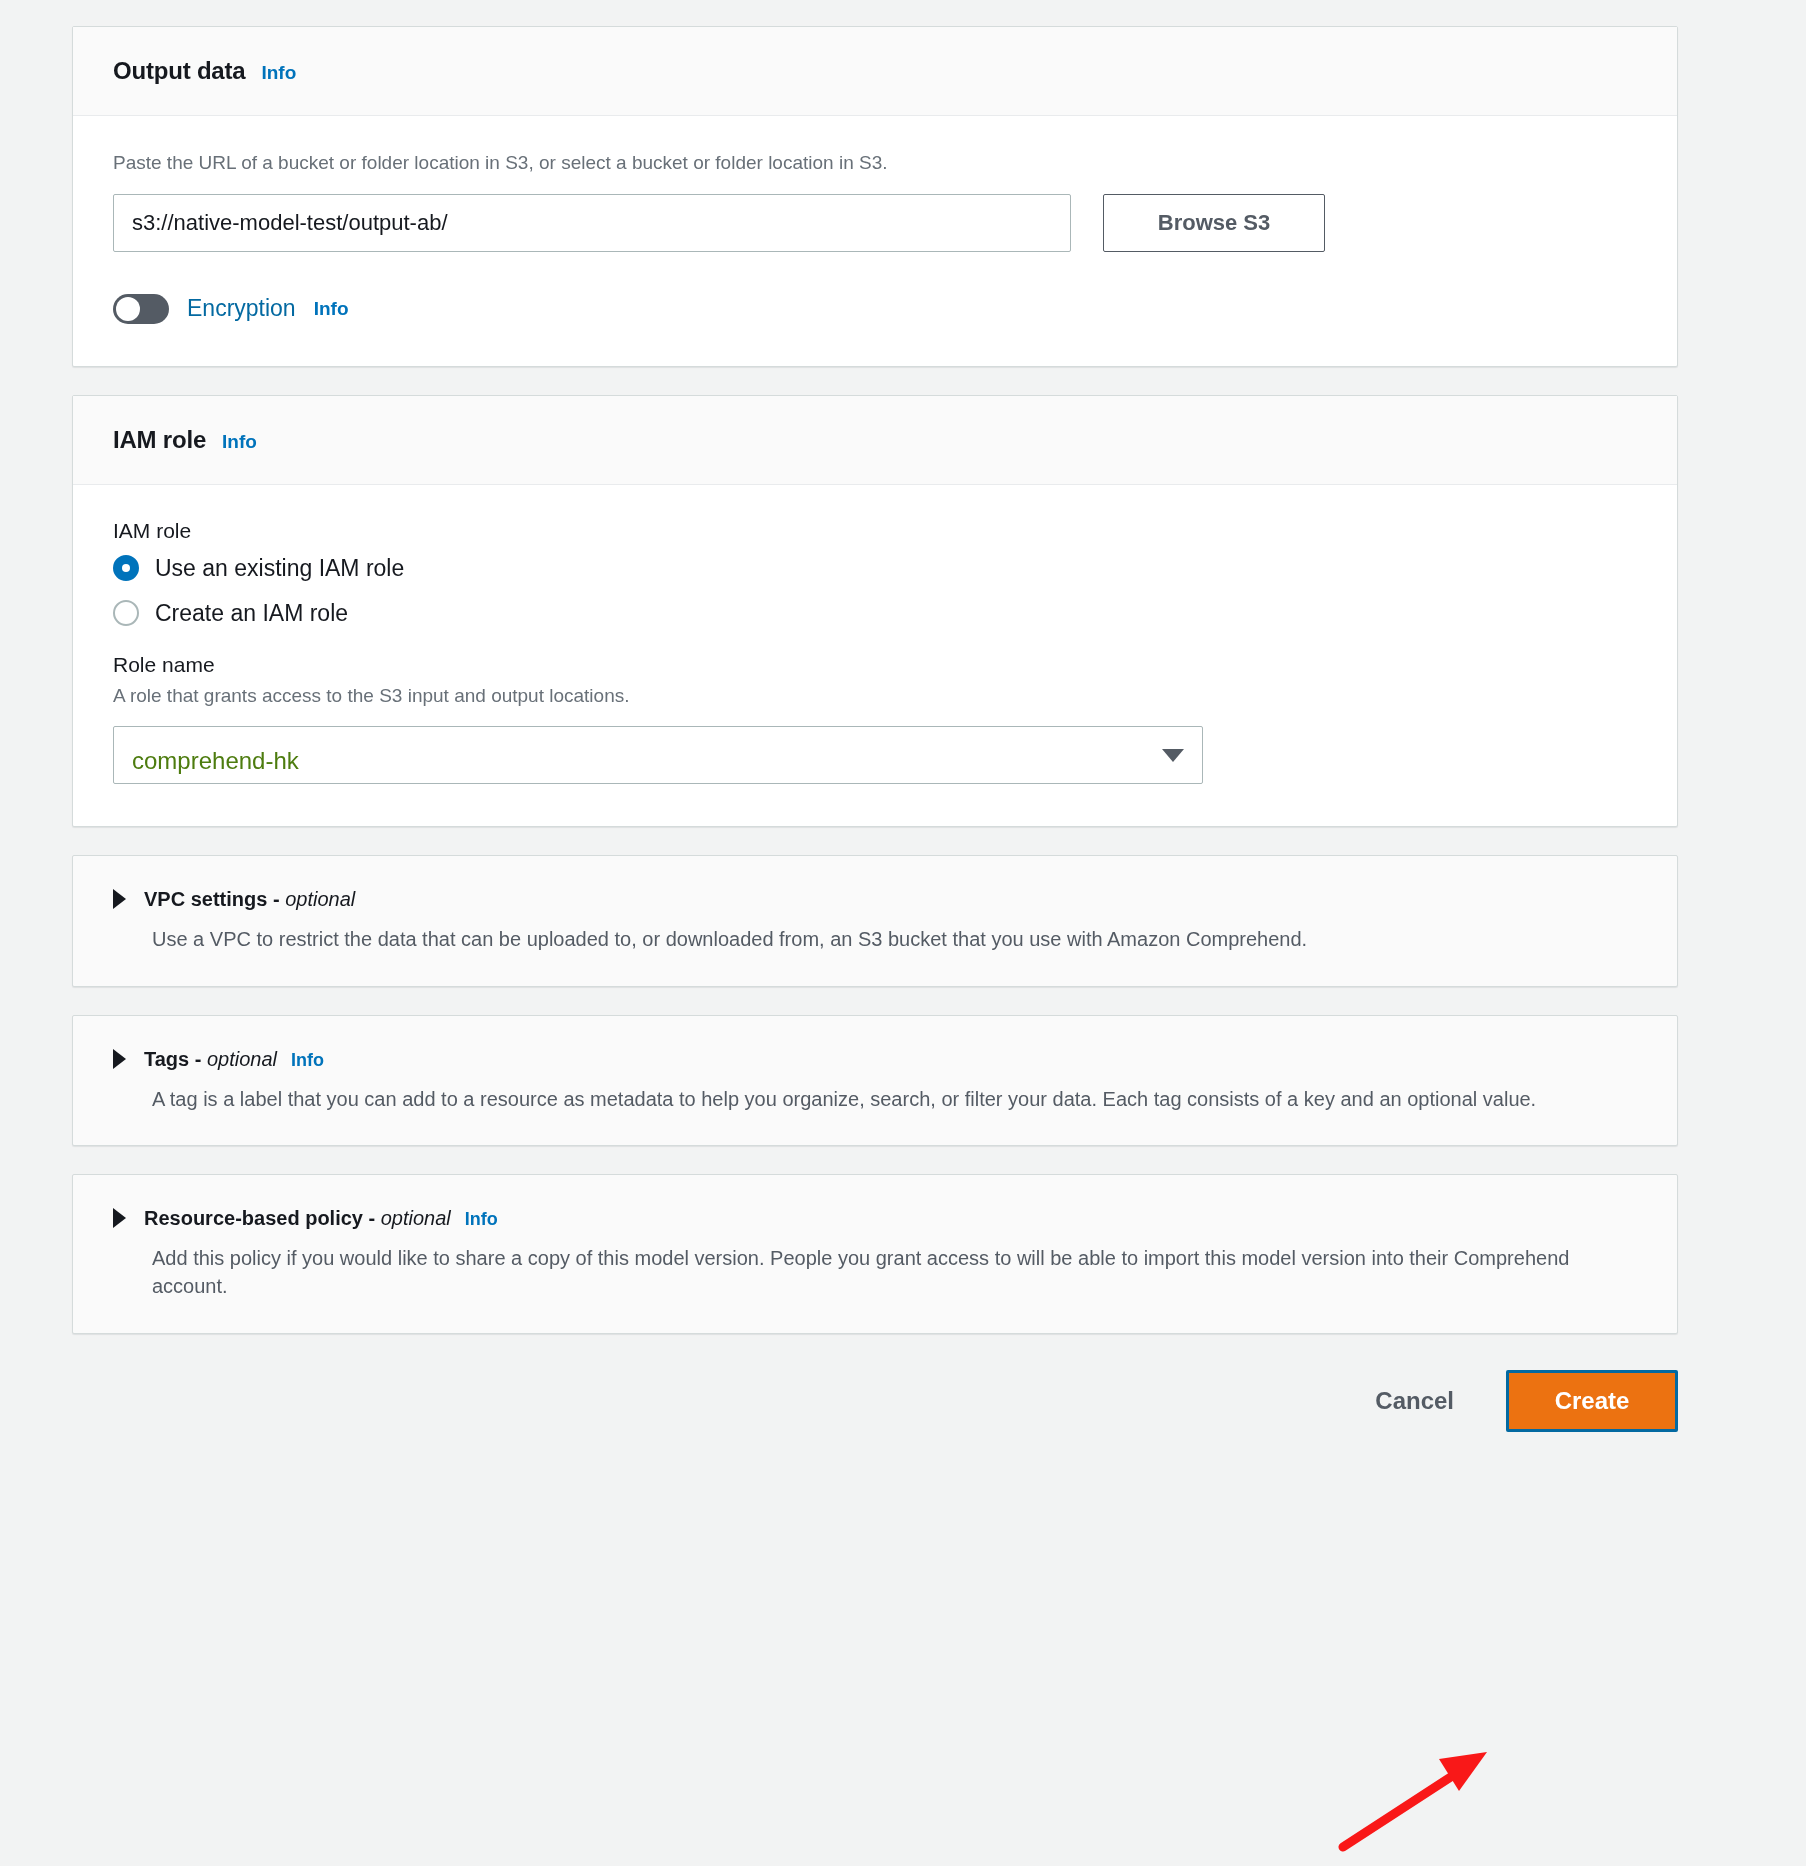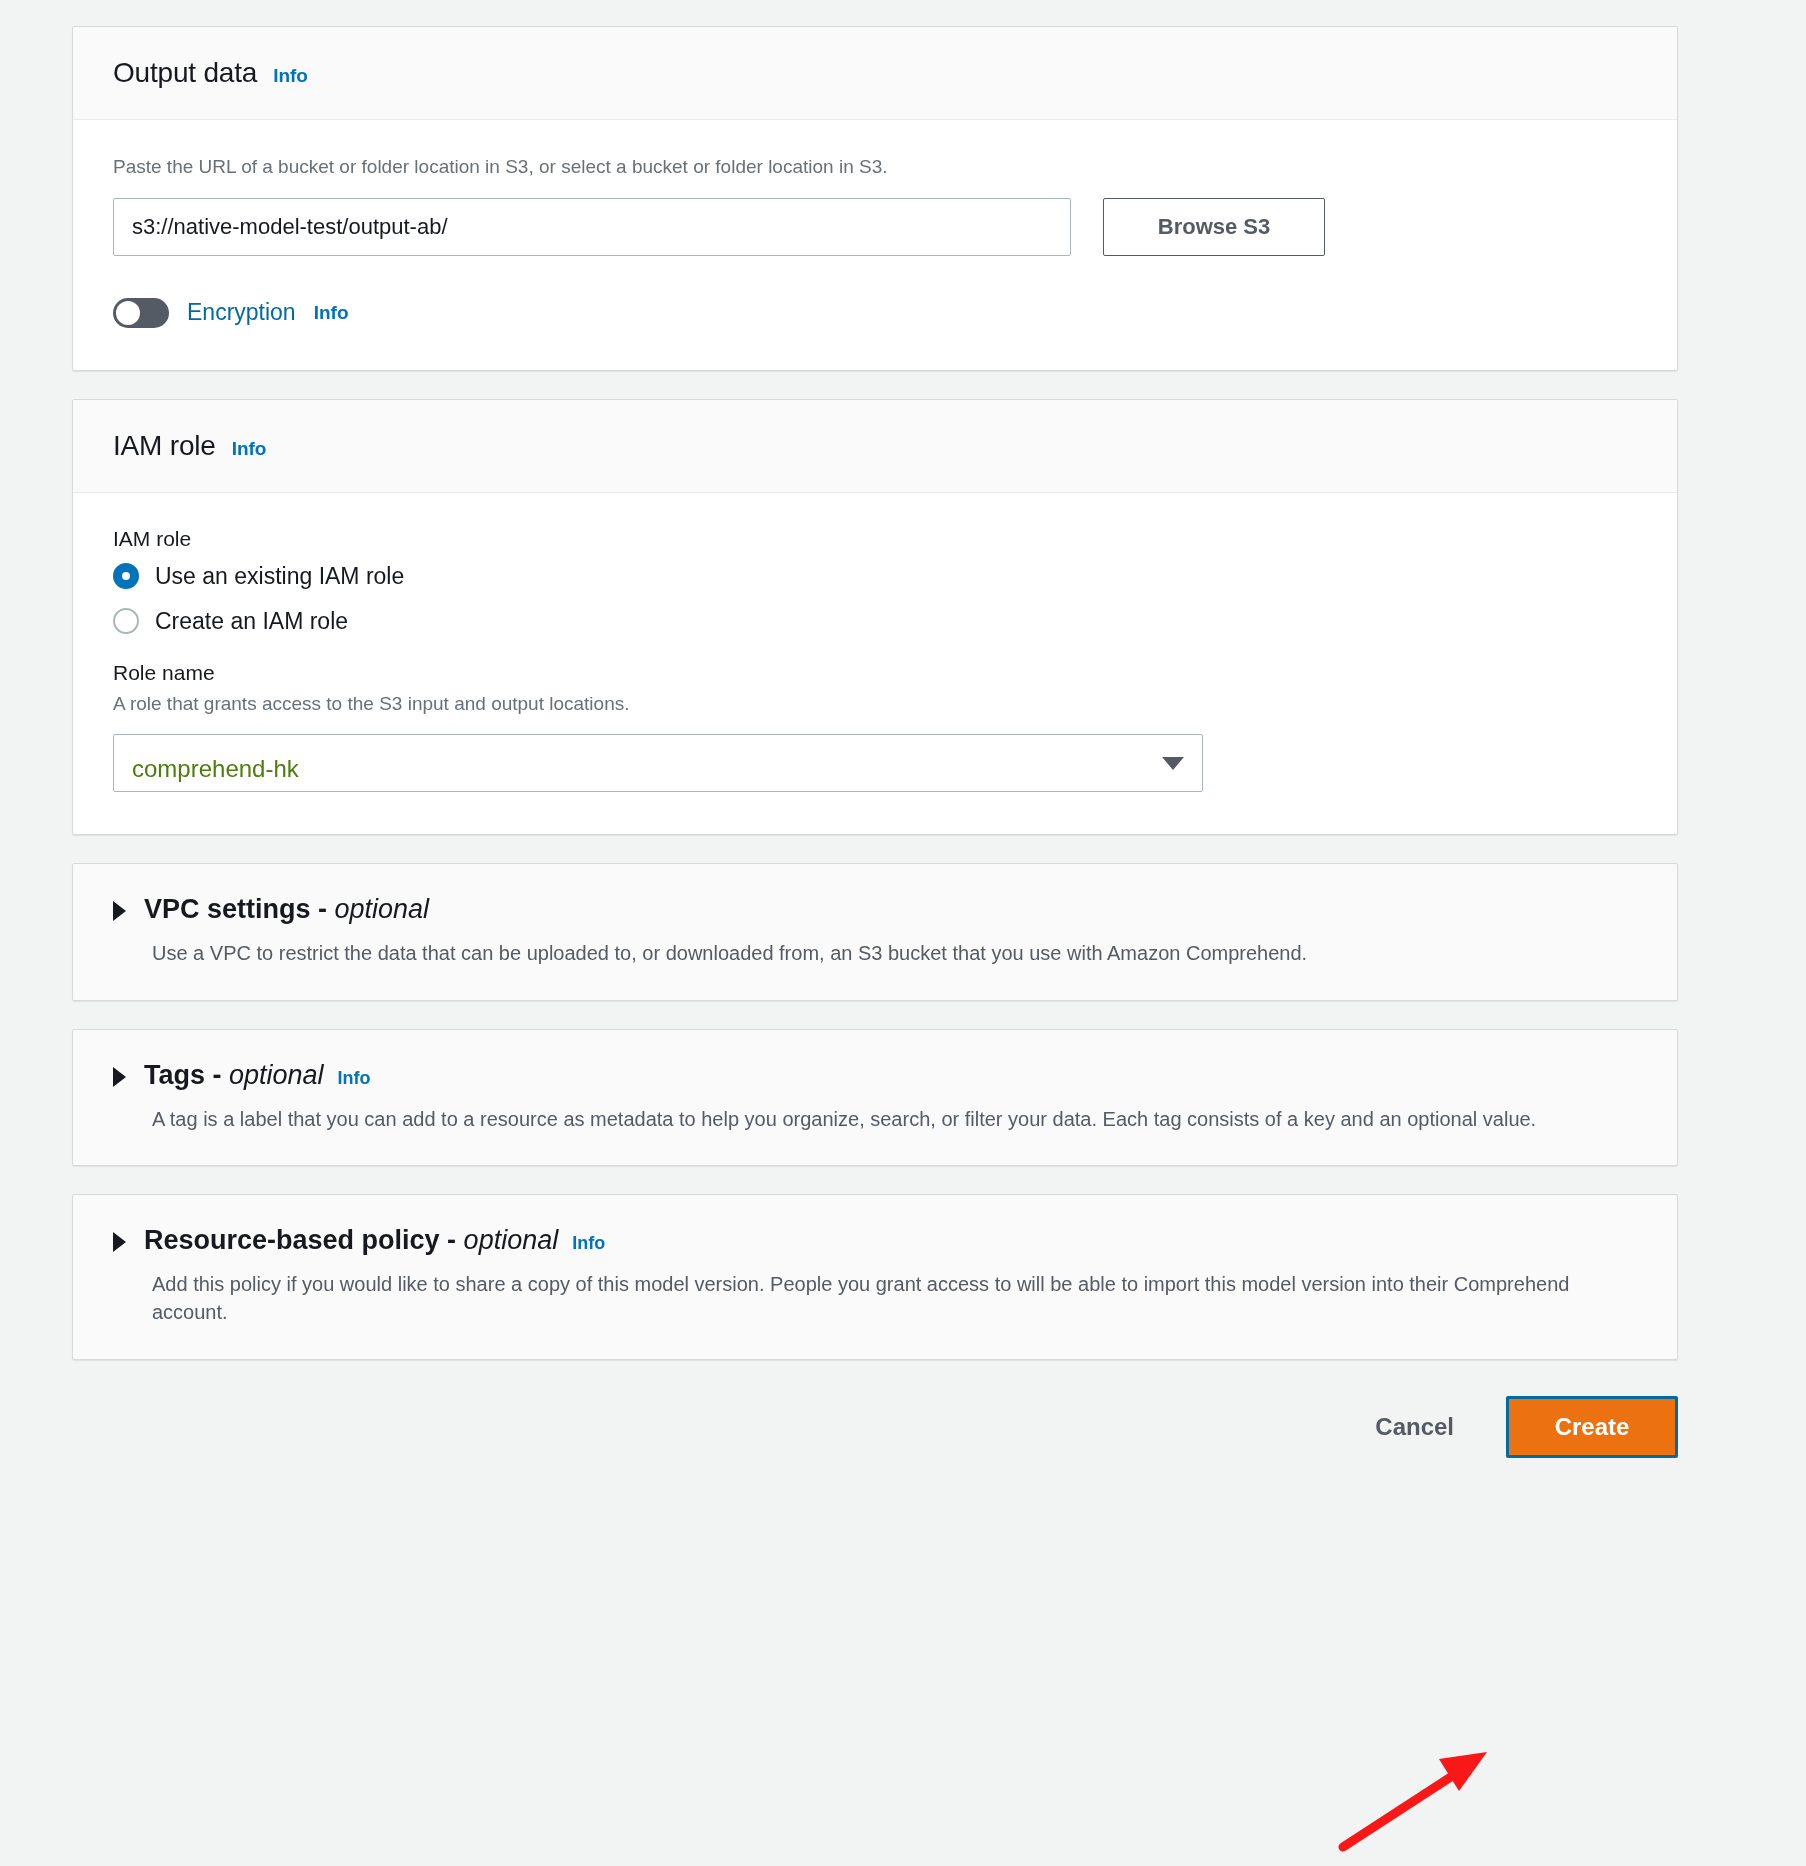--- a/index.html
+++ b/index.html
@@ -35,22 +35,22 @@
   }
   .card-header {
     background: #fafafa;
     border-bottom: 1px solid #e9ebed;
     padding: 30px 40px 30px 40px;
     display: flex;
     align-items: baseline;
     gap: 16px;
   }
   .card-title {
-    font-size: 28px;
-    font-weight: normal;
+    font-size: 24px;
+    font-weight: bold;
     color: #16191f;
     letter-spacing: -0.2px;
   }
   .card-body {
     padding: 34px 40px 42px 40px;
   }
   .info-link {
     font-size: 19px;
     font-weight: bold;
     color: #0073bb;
@@ -212,21 +212,21 @@
     width: 0; height: 0;
     border-top: 10px solid transparent;
     border-bottom: 10px solid transparent;
     border-left: 13px solid #16191f;
     margin-right: 4px;
     position: relative;
     top: 3px;
     flex: 0 0 auto;
   }
   .exp-title {
-    font-size: 27px;
+    font-size: 20px;
     font-weight: bold;
     color: #16191f;
   }
   .exp-title .opt {
     font-weight: normal;
     font-style: italic;
   }
   .exp-desc {
     font-size: 20px;
     color: #545b64;

